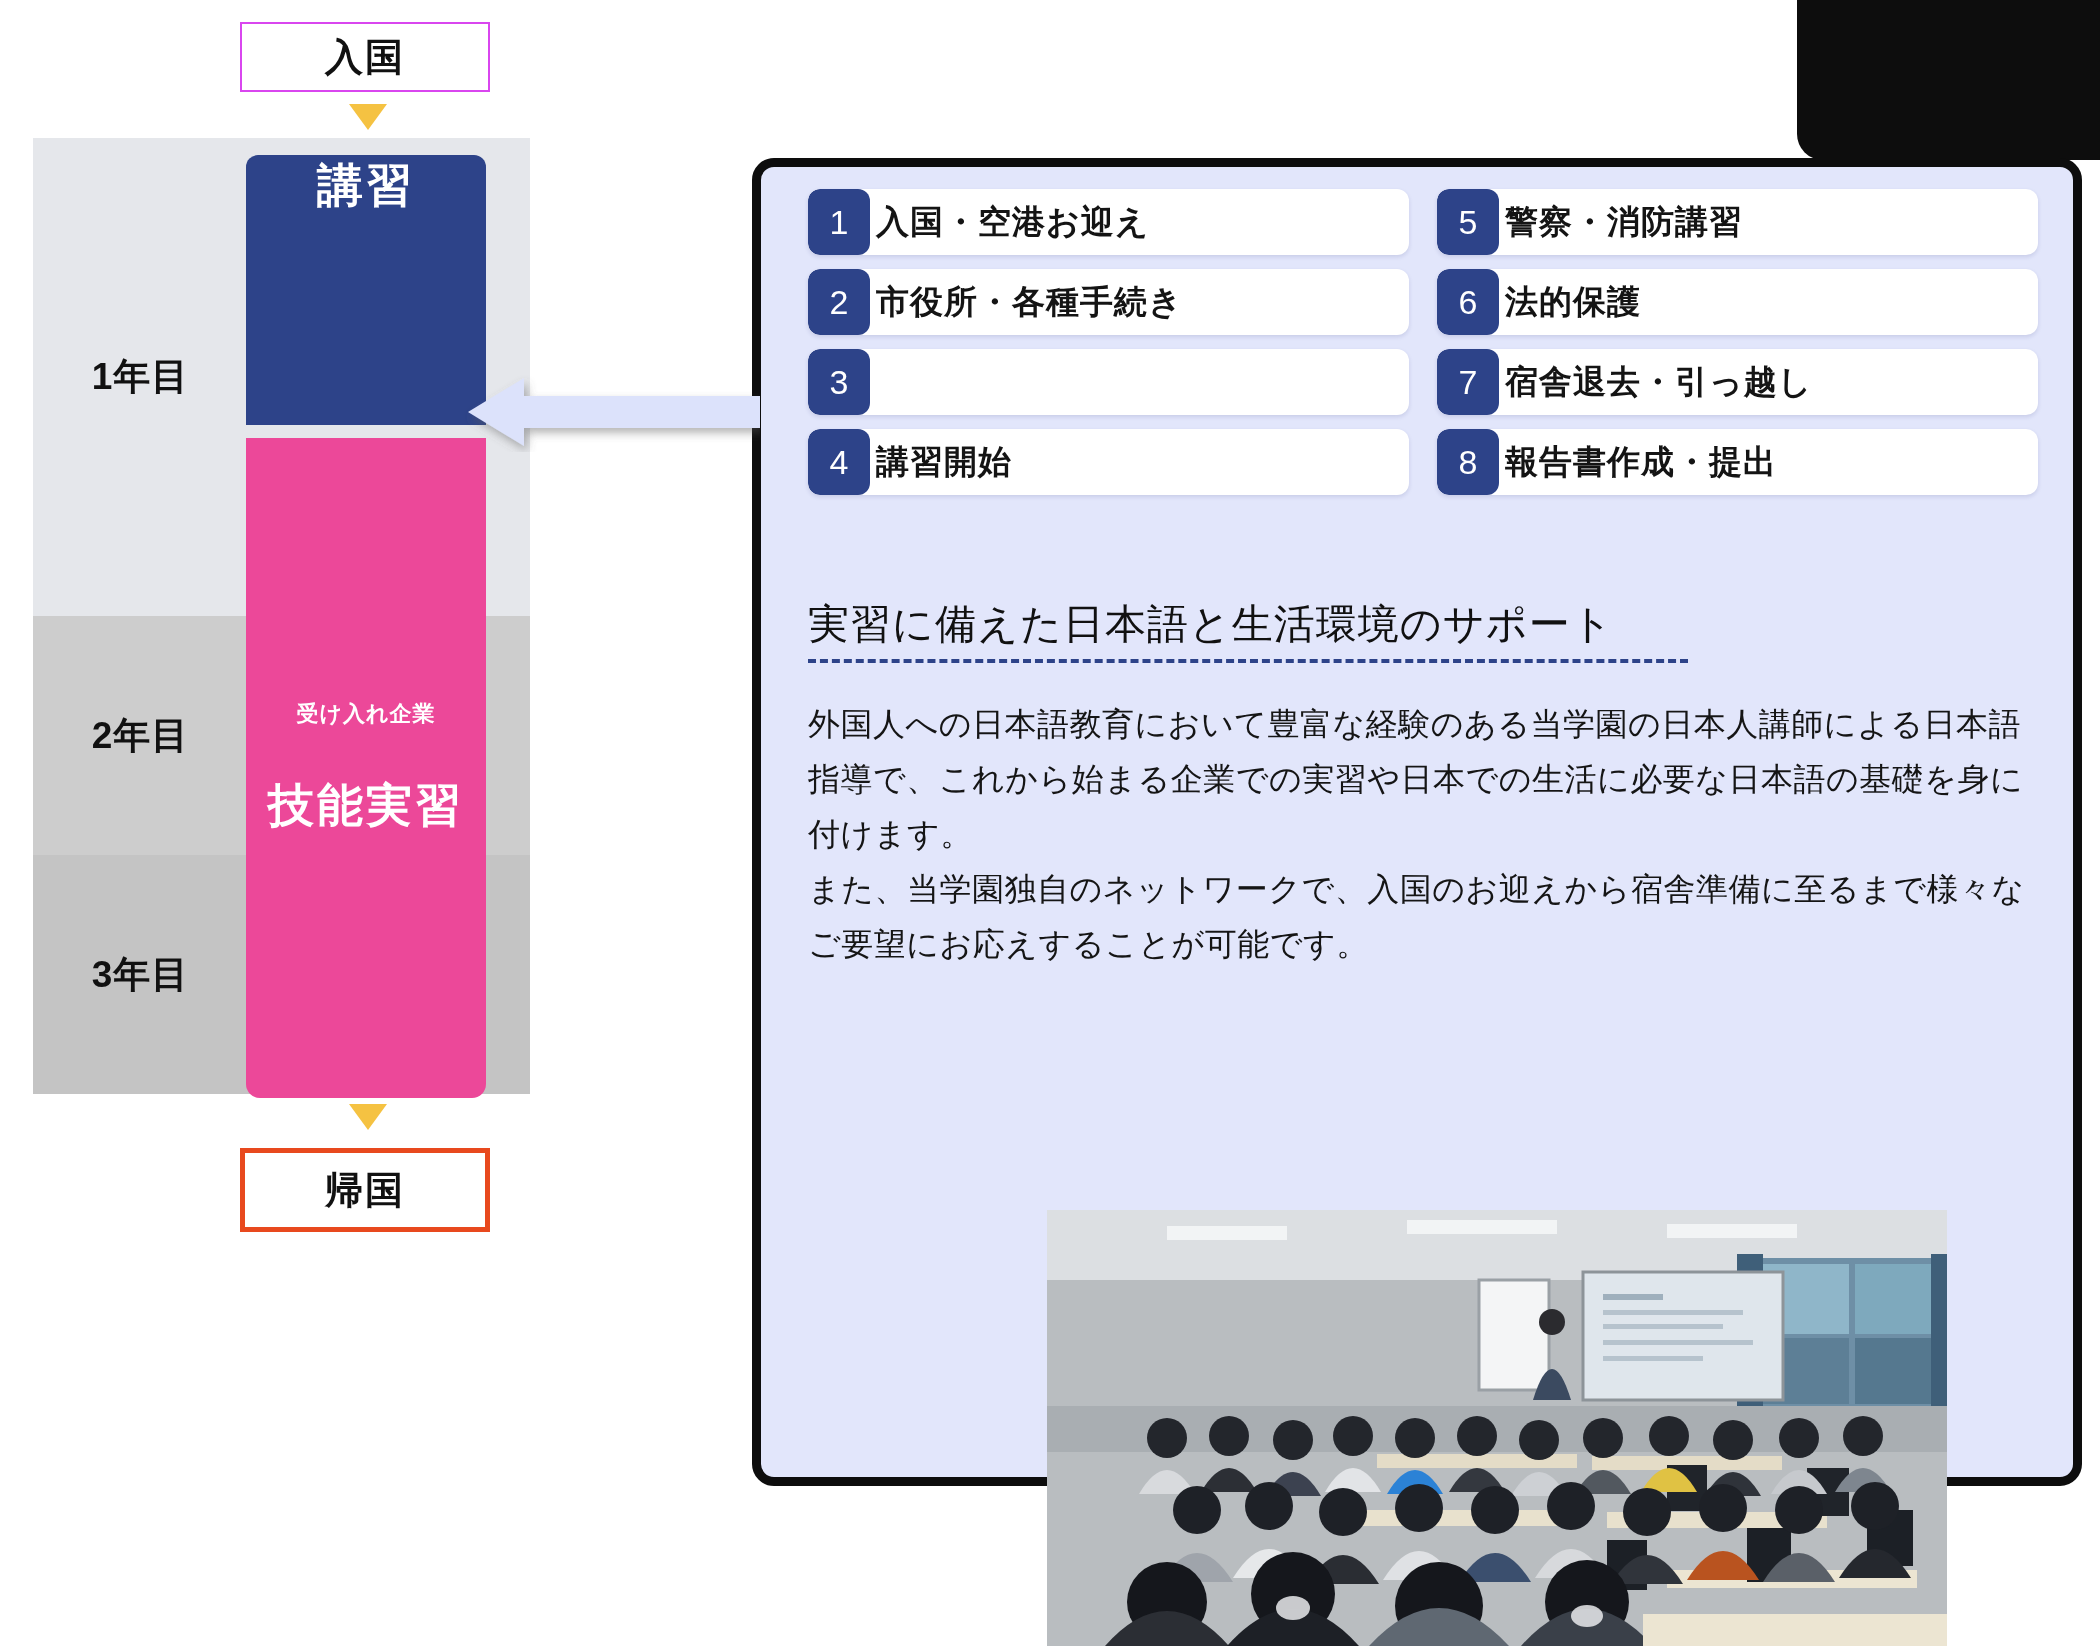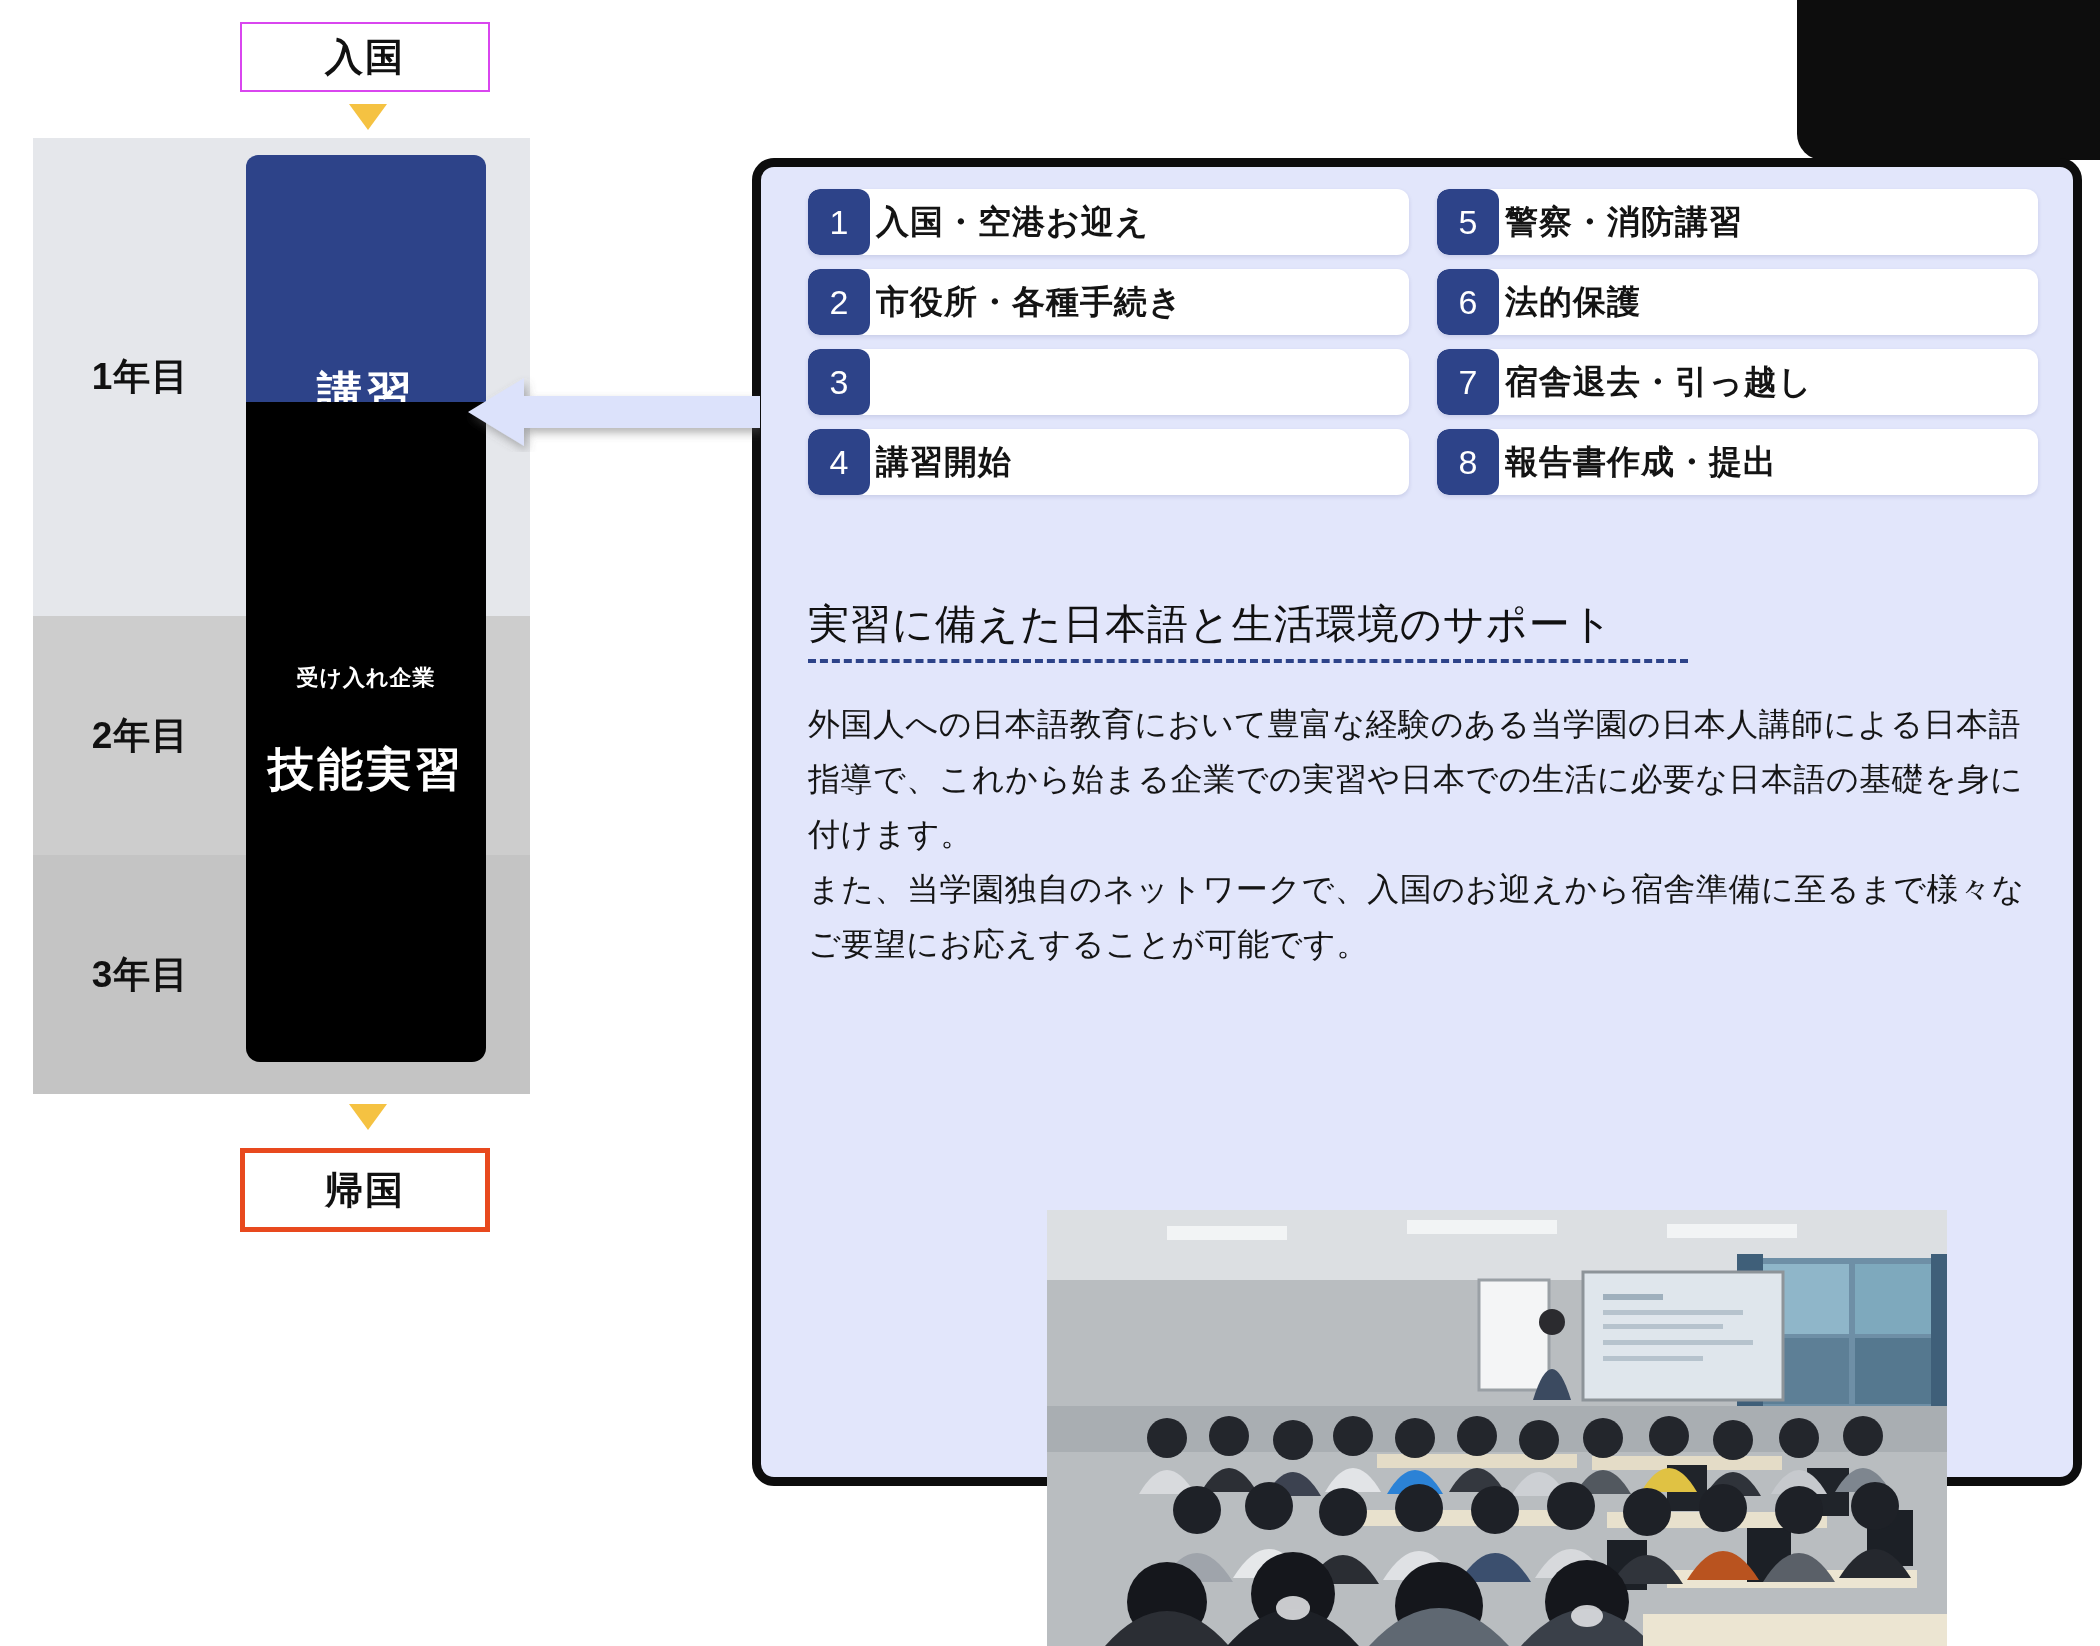--- a/index.html
+++ b/index.html
@@ -59,28 +59,28 @@
     letter-spacing:1px;
   }
   .band-1{top:0;height:478px;background:#e5e7eb;}
   .band-2{top:478px;height:239px;background:#cdcdcd;}
   .band-3{top:717px;height:239px;background:#c4c4c4;}
 
   
   .stage-koushuu{
     position:absolute;left:246px;top:155px;width:240px;height:270px;
     background:#2D4389;border-radius:12px 12px 0 0;
-    display:flex;align-items:flex-end;justify-content:center;
+    display:flex;align-items:flex-start;justify-content:center;
   }
   .stage-koushuu .t{
     font-size:46px;font-weight:700;color:#ffffff;letter-spacing:3px;
   }
   .stage-jisshuu{
-    position:absolute;left:246px;top:402px;width:240px;height:660px;
-    background:#000000;border-radius:0 0 14px 14px;
+    position:absolute;left:246px;top:438px;width:240px;height:660px;
+    background:#ec4899;border-radius:0 0 14px 14px;
     display:flex;flex-direction:column;align-items:center;justify-content:center;
   }
   .stage-jisshuu .sub{
     font-size:22px;font-weight:700;color:#ffffff;letter-spacing:1px;
     margin-bottom:18px;
   }
   .stage-jisshuu .t{
     font-size:46px;font-weight:700;color:#ffffff;letter-spacing:3px;margin-top:28px;
   }
 

